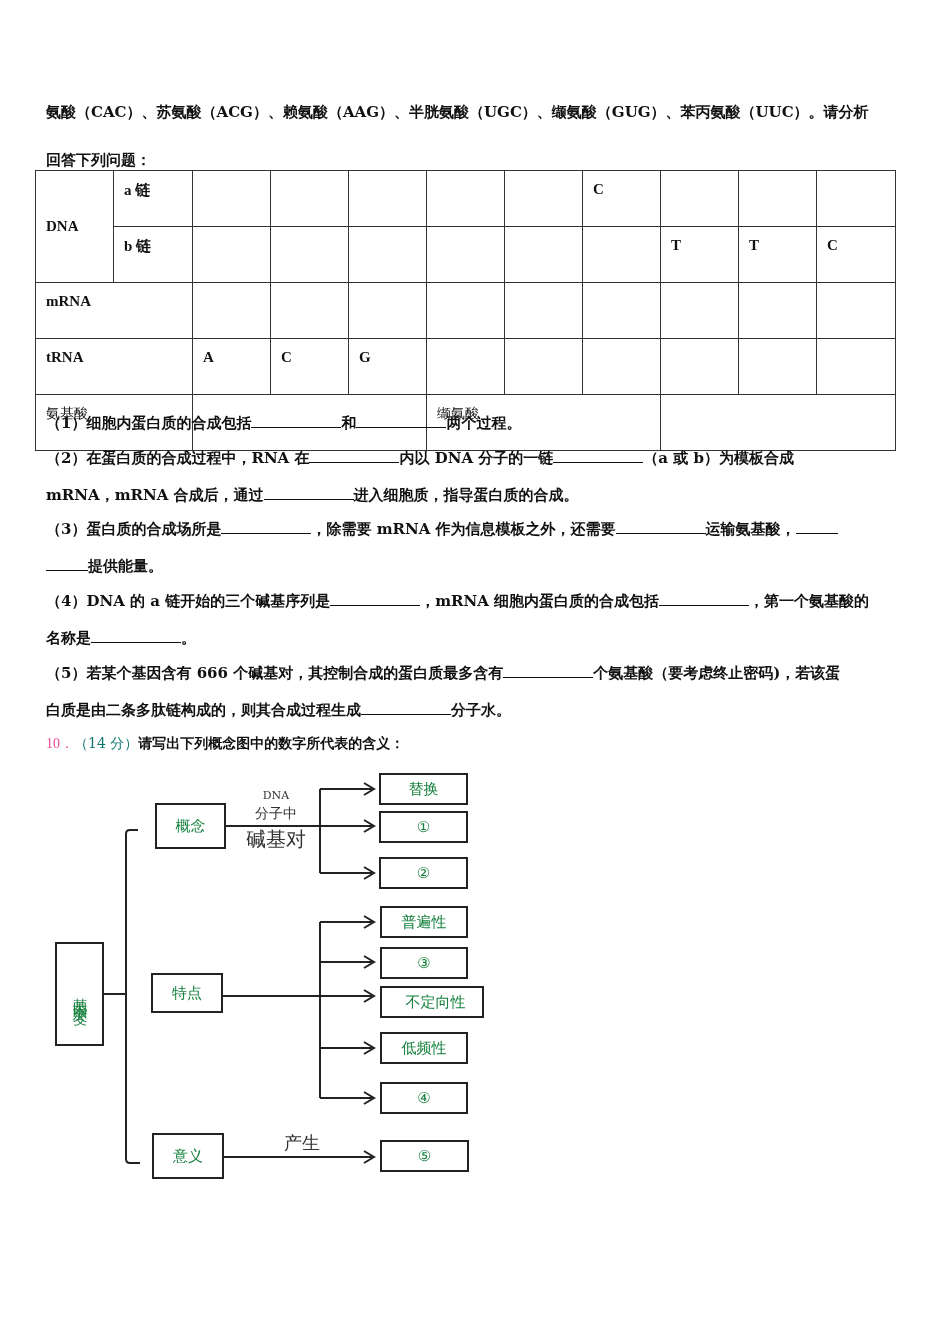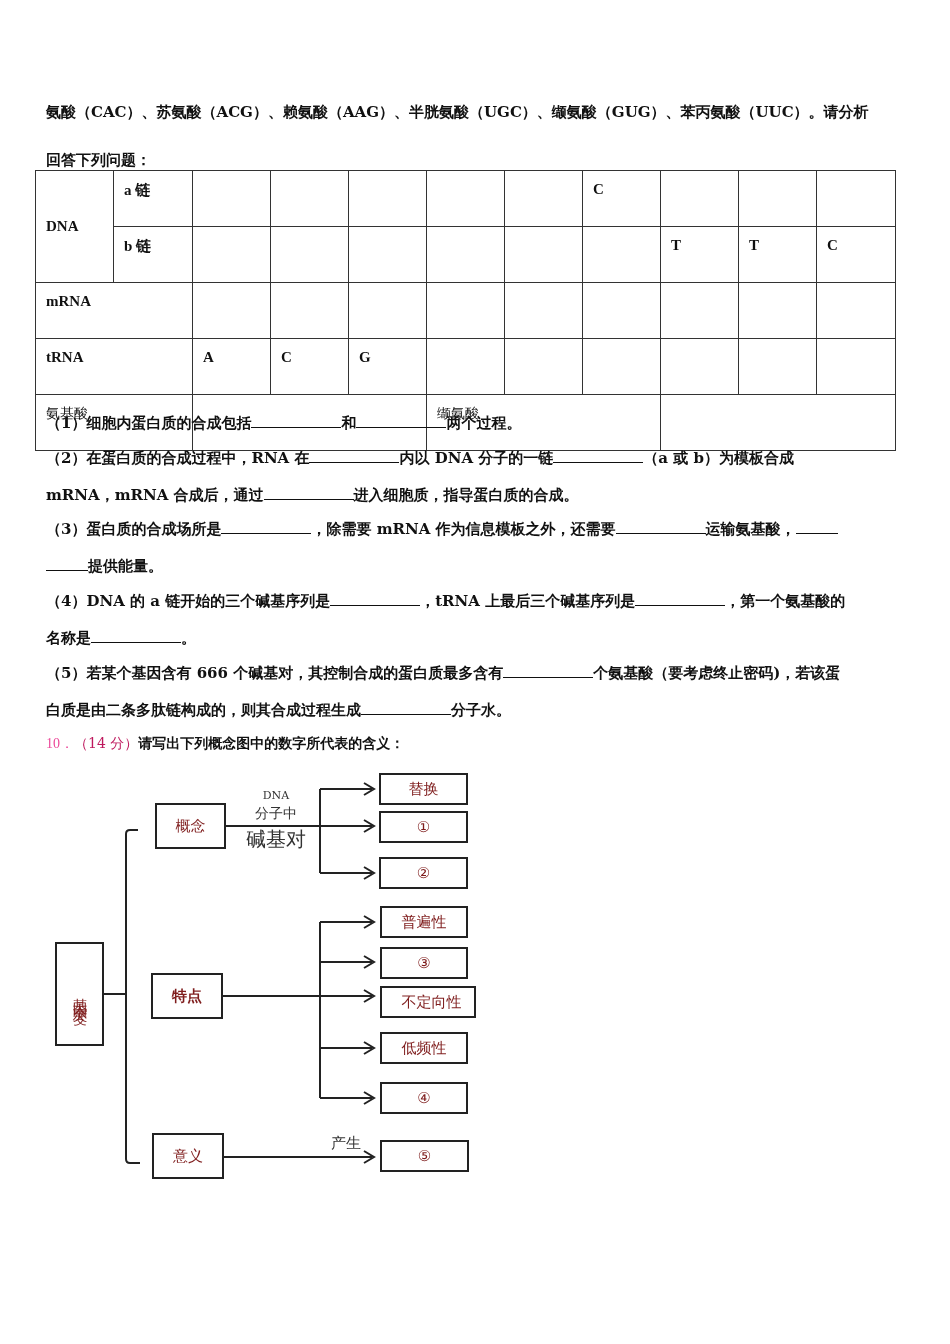--- a/index.html
+++ b/index.html
@@ -10,26 +10,26 @@
   .b90 { width:90px; } .b40 { width:42px; }
 
   table.bio { position:absolute; left:35px; top:170px; border-collapse:collapse; table-layout:fixed; width:861px; }
   table.bio td { border:1.5px solid #333; height:45px; padding:0 0 0 10px; vertical-align:middle;
                  font-size:15px; font-weight:bold; font-family:"Liberation Serif","DejaVu Serif",serif; }
   table.bio td.top { vertical-align:top; padding-top:10px; }
   table.bio td.cjk { font-family:"DejaVu Sans","Liberation Sans",sans-serif; font-weight:normal; font-size:14px; }
 
   .q10 { position:absolute; left:46px; top:733px; font-size:14px; line-height:20px; }
   .q10 .num { font-family:"Liberation Serif",serif; color:#ec4899; font-weight:normal; }
-  .q10 .pts { font-family:"DejaVu Serif",serif; color:#be185d; font-weight:normal; }
+  .q10 .pts { font-family:"DejaVu Serif",serif; color:#0f766e; font-weight:normal; }
   .q10 .txt { font-weight:bold; }
 
   .dg-box { position:absolute; border:2px solid #222; background:#fff; box-sizing:border-box;
             display:flex; align-items:center; justify-content:center;
-            font-family:"DejaVu Serif","Liberation Serif",serif; font-size:15px; color:#7f1d1d; }
+            font-family:"DejaVu Serif","Liberation Serif",serif; font-size:15px; color:#15803d; }
   .dg-vert { writing-mode:vertical-rl; letter-spacing:4px; }
   .dg-label { position:absolute; font-family:"DejaVu Serif",serif; color:#333; text-align:center; }
   svg.arrows { position:absolute; left:0; top:0; }
 </style>
 </head>
 <body>
 
 <div class="line" style="top:102px;">氨酸（CAC）、苏氨酸（ACG）、赖氨酸（AAG）、半胱氨酸（UGC）、缬氨酸（GUG）、苯丙氨酸（UUC）。请分析</div>
 <div class="line" style="top:150px;">回答下列问题：</div>
 
@@ -115,21 +115,21 @@
 <div class="line" style="top:484px;">
   <span>mRNA，mRNA 合成后，通过</span><span class="blank b90"></span><span>进入细胞质，指导蛋白质的合成。</span>
 </div>
 <div class="line" style="top:518px;">
   <span>（3）蛋白质的合成场所是</span><span class="blank b90"></span><span>，除需要 mRNA 作为信息模板之外，还需要</span><span class="blank b90"></span><span>运输氨基酸，</span><span class="blank b40"></span>
 </div>
 <div class="line" style="top:555px;">
   <span class="blank b40"></span><span>提供能量。</span>
 </div>
 <div class="line" style="top:590px;">
-  <span>（4）DNA 的 a 链开始的三个碱基序列是</span><span class="blank b90"></span><span>，tRNA 上最后三个碱基序列是</span><span class="blank b90"></span><span>，第一个氨基酸的</span>
+  <span>（4）DNA 的 a 链开始的三个碱基序列是</span><span class="blank b90"></span><span>，mRNA 细胞内蛋白质的合成包括</span><span class="blank b90"></span><span>，第一个氨基酸的</span>
 </div>
 <div class="line" style="top:627px;">
   <span>名称是</span><span class="blank b90"></span><span>。</span>
 </div>
 <div class="line" style="top:662px;">
   <span>（5）若某个基因含有 666 个碱基对，其控制合成的蛋白质最多含有</span><span class="blank b90"></span><span>个氨基酸（要考虑终止密码)，若该蛋</span>
 </div>
 <div class="line" style="top:699px;">
   <span>白质是由二条多肽链构成的，则其合成过程生成</span><span class="blank b90"></span><span>分子水。</span>
 </div>
@@ -173,49 +173,49 @@
     </g>
   </svg>
 
   <div class="dg-box" style="left:55px;top:942px;width:49px;height:104px;">
     <span class="dg-vert">基因突变</span>
   </div>
 
   <div class="dg-box" style="left:155px;top:803px;width:71px;height:46px;font-family:Liberation Serif, serif;">
     <span>概念</span>
   </div>
-  <div class="dg-box" style="left:151px;top:973px;width:72px;height:46px;font-weight:bold;">
+  <div class="dg-box" style="left:151px;top:973px;width:72px;height:40px;">
     <span>特点</span>
   </div>
   <div class="dg-box" style="left:152px;top:1133px;width:72px;height:46px;">
     <span>意义</span>
   </div>
 
   <div class="dg-label" style="left:248px;top:790px;width:56px;font-size:11px;line-height:12px;">DNA</div>
   <div class="dg-label" style="left:244px;top:804px;width:64px;font-size:14px;line-height:18px;">分子中</div>
   <div class="dg-label" style="left:244px;top:830px;width:64px;font-size:20px;line-height:18px;">碱基对</div>
-  <div class="dg-label" style="left:280px;top:1134px;width:44px;font-size:15px;line-height:18px;margin-left:44px;">产生</div>
+  <div class="dg-label" style="left:280px;top:1134px;width:44px;font-size:18px;line-height:18px;">产生</div>
 
   <div class="dg-box" style="left:379px;top:773px;width:89px;height:32px;">
     <span>替换</span>
   </div>
   <div class="dg-box" style="left:379px;top:811px;width:89px;height:32px;">
     <span>①</span>
   </div>
   <div class="dg-box" style="left:379px;top:857px;width:89px;height:32px;">
     <span>②</span>
   </div>
 
   <div class="dg-box" style="left:380px;top:906px;width:88px;height:32px;">
     <span>普遍性</span>
   </div>
   <div class="dg-box" style="left:380px;top:947px;width:88px;height:32px;">
     <span>③</span>
   </div>
-  <div class="dg-box" style="left:380px;top:986px;width:96px;height:32px;padding-left:7px;">
+  <div class="dg-box" style="left:380px;top:986px;width:104px;height:32px;padding-left:7px;">
     <span>不定向性</span>
   </div>
   <div class="dg-box" style="left:380px;top:1032px;width:88px;height:32px;">
     <span>低频性</span>
   </div>
   <div class="dg-box" style="left:380px;top:1082px;width:88px;height:32px;">
     <span>④</span>
   </div>
 
   <div class="dg-box" style="left:380px;top:1140px;width:89px;height:32px;">

